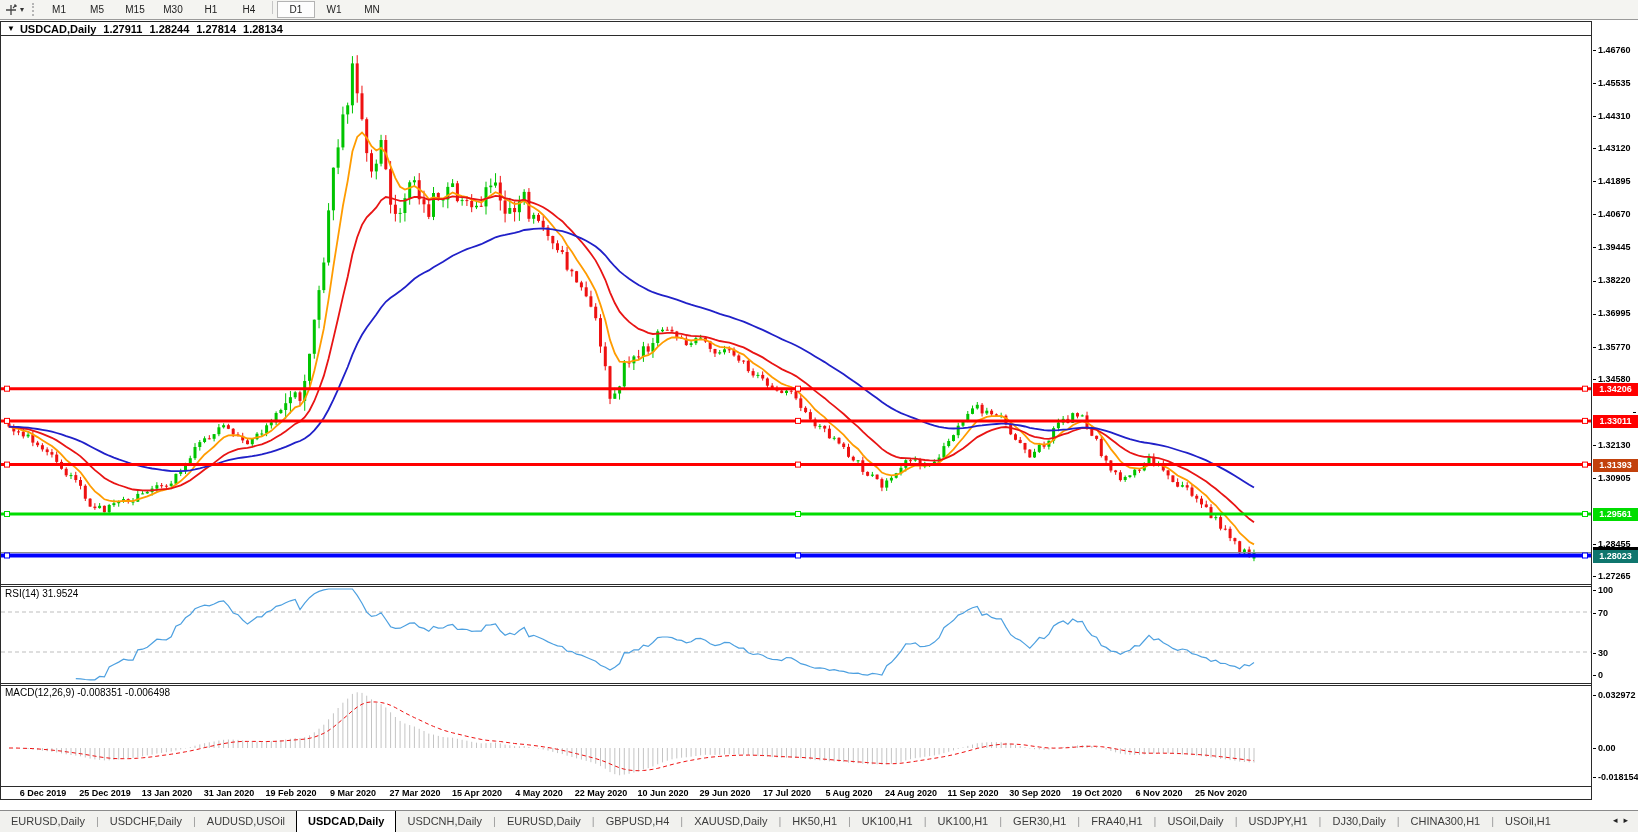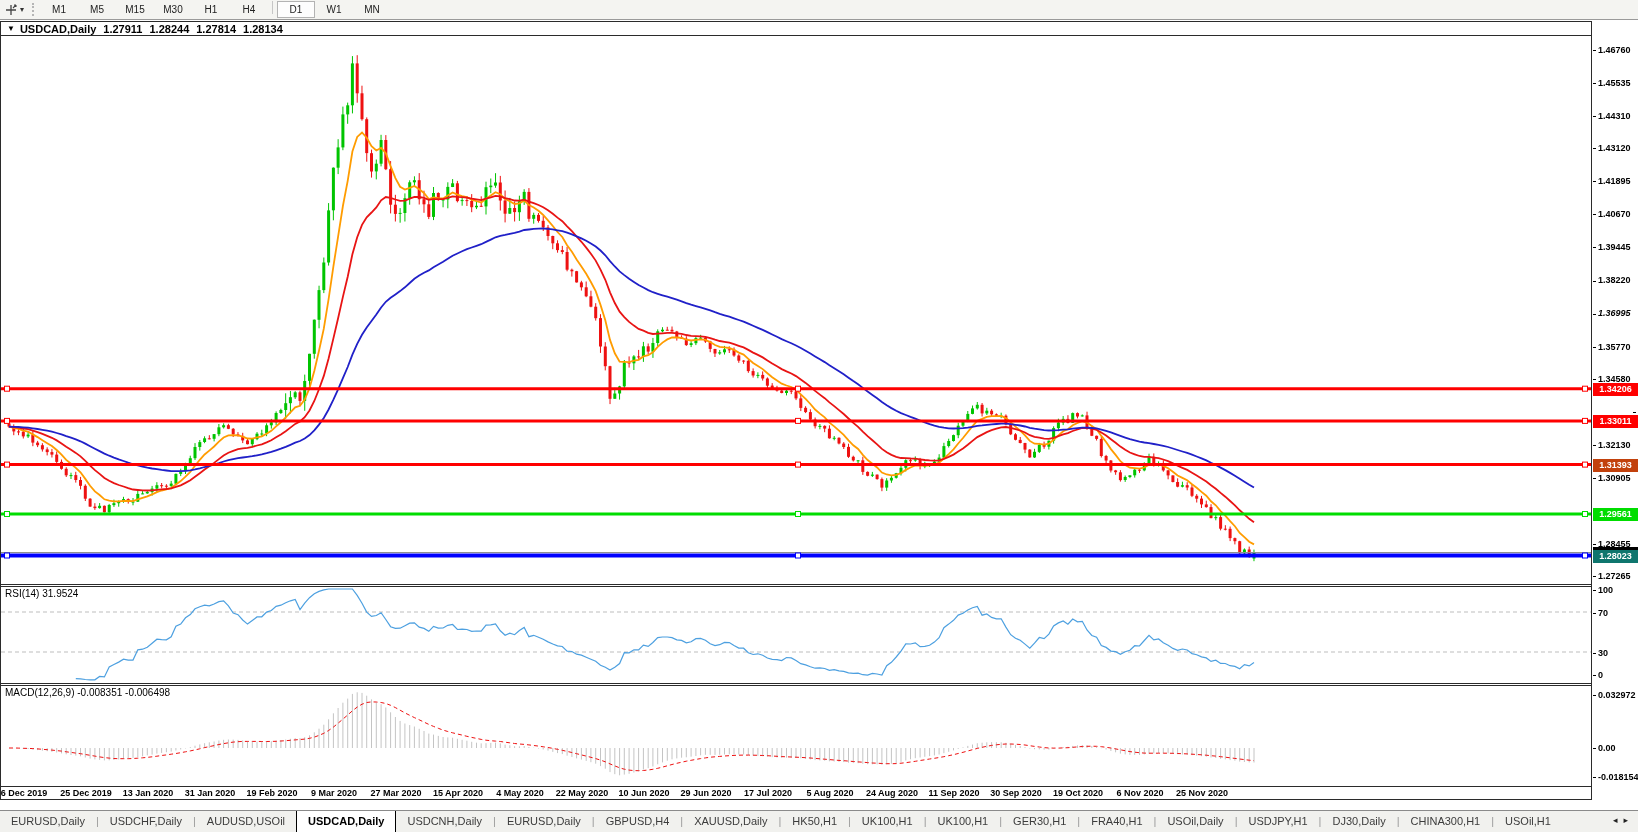--- a/index.html
+++ b/index.html
@@ -24,21 +24,21 @@
     background:#fff;display:flex;align-items:center;font-size:11px;font-weight:700;color:#000;}
   #titlebar .tmark{font-size:8px;margin:0 5px 0 6px;color:#000;}
   #titlebar span.v{margin-right:7px;}
   #mainsvg{position:absolute;left:0;top:13px;}
   .psep{position:absolute;left:0;width:100%;height:3px;box-sizing:border-box;
     border-top:1px solid #2b2b2b;border-bottom:1px solid #2b2b2b;background:#fff;}
   #rsisvg{position:absolute;left:0;}
   #macdsvg{position:absolute;left:0;}
   #macdbottom{position:absolute;left:0;width:100%;height:1px;background:#2b2b2b;}
   .panlabel{position:absolute;left:4px;font-size:10px;color:#000;white-space:nowrap;}
-  .datelab{position:absolute;font-size:9px;font-weight:700;color:#000;white-space:nowrap;transform:translateX(-50%);}
+  .datelab{position:absolute;font-size:9px;font-weight:700;color:#000;white-space:nowrap;transform:translateX(-50%);margin-left:19px;}
 
   
   #scale{position:absolute;left:1593px;top:21px;width:62px;height:779px;background:#fff;}
   .tick{position:absolute;left:0;font-size:9px;font-weight:700;color:#000;white-space:nowrap;}
   .tick .dash{display:inline-block;width:3px;height:1px;background:#000;vertical-align:middle;margin-right:2px;}
   .pricebox{position:absolute;left:0;width:45px;height:13px;line-height:13px;text-align:center;
     font-size:9px;font-weight:700;color:#fff;}
 
   
   #tabbar{position:absolute;left:0;top:810px;width:1638px;height:22px;background:#f1f1ee;
@@ -944,21 +944,21 @@
 
   <div id="scale">
       <div class="tick" style="top: 24px;"><span class="dash"></span>1.46760</div>
       <div class="tick" style="top: 57.0505px;"><span class="dash"></span>1.45535</div>
       <div class="tick" style="top: 90.101px;"><span class="dash"></span>1.44310</div>
       <div class="tick" style="top: 122.207px;"><span class="dash"></span>1.43120</div>
       <div class="tick" style="top: 155.258px;"><span class="dash"></span>1.41895</div>
       <div class="tick" style="top: 188.308px;"><span class="dash"></span>1.40670</div>
       <div class="tick" style="top: 221.359px;"><span class="dash"></span>1.39445</div>
       <div class="tick" style="top: 254.409px;"><span class="dash"></span>1.38220</div>
-      <div class="tick" style="top: 287.46px; font-style: italic;"><span class="dash"></span>1.36995</div>
+      <div class="tick" style="top: 287.46px;"><span class="dash"></span>1.36995</div>
       <div class="tick" style="top: 320.51px;"><span class="dash"></span>1.35770</div>
       <div class="tick" style="top: 352.616px;"><span class="dash"></span>1.34580</div>
       <div class="tick" style="top: 385.667px; margin-left: 40px;"><span class="dash"></span>1.33355</div>
       <div class="tick" style="top: 418.717px;"><span class="dash"></span>1.32130</div>
       <div class="tick" style="top: 451.768px;"><span class="dash"></span>1.30905</div>
       <div class="tick" style="top: 484.818px;"><span class="dash"></span>1.29680</div>
       <div class="tick" style="top: 517.869px; text-decoration: underline;"><span class="dash"></span>1.28455</div>
       <div class="tick" style="top: 549.975px;"><span class="dash"></span>1.27265</div>
       <div class="pricebox" style="background: rgb(0, 0, 0); top: 525.529px;">1.28134</div>
       <div class="pricebox" style="background: rgb(255, 0, 0); top: 361.707px;">1.34206</div>

